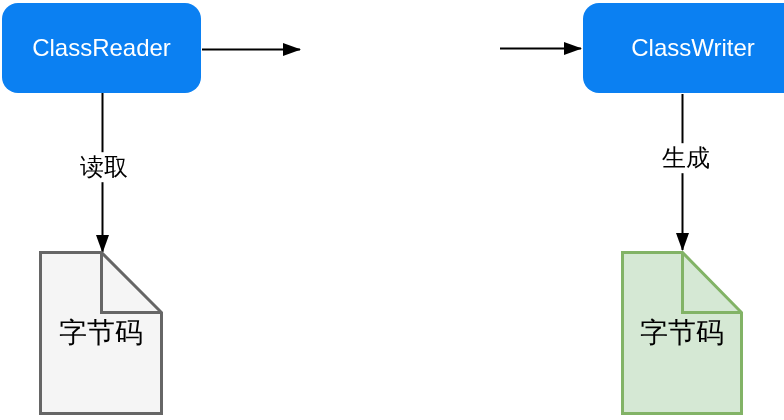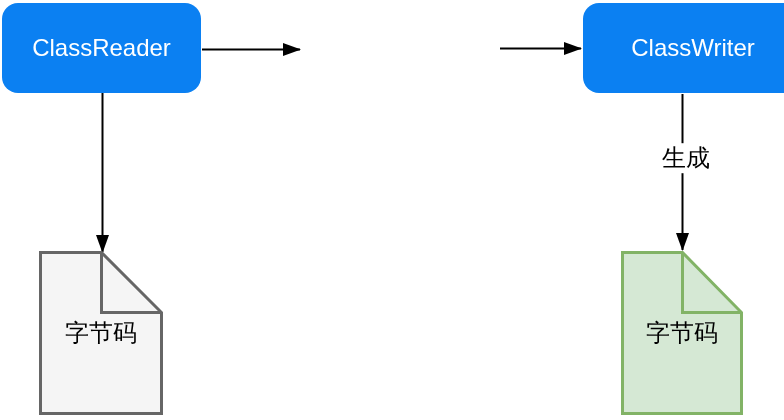--- a/index.html
+++ b/index.html
@@ -49,21 +49,21 @@
     white-space: nowrap;
   }
   .edge-label-read     { left: 104px; top: 167px; }
   .edge-label-generate { left: 686px; top: 158px; }
   .note-label {
     position: absolute;
     display: flex;
     align-items: center;
     justify-content: center;
     color: #000000;
-    font-size: 24px;
+    font-size: 28px;
     line-height: 1.2;
     white-space: nowrap;
   }
   .note-label-input  { left: 40px;  top: 252px; width: 122px; height: 162px; }
   .note-label-output { left: 622px; top: 252px; width: 120px; height: 162px; }
 </style>
 </head>
 <body>
 
 <div class="canvas">
@@ -96,20 +96,21 @@
 
   <div class="node node-reader">
     <span class="node-label">ClassReader</span>
   </div>
 
 
   <div class="node node-writer">
     <span class="node-label">ClassWriter</span>
   </div>
 
+  <div class="edge-label edge-label-read">读取</div>
 
   <div class="edge-label edge-label-generate">生成</div>
 
   <div class="note-label note-label-input">字节码</div>
 
   <div class="note-label note-label-output">字节码</div>
 
 </div>
 
 </body></html>

